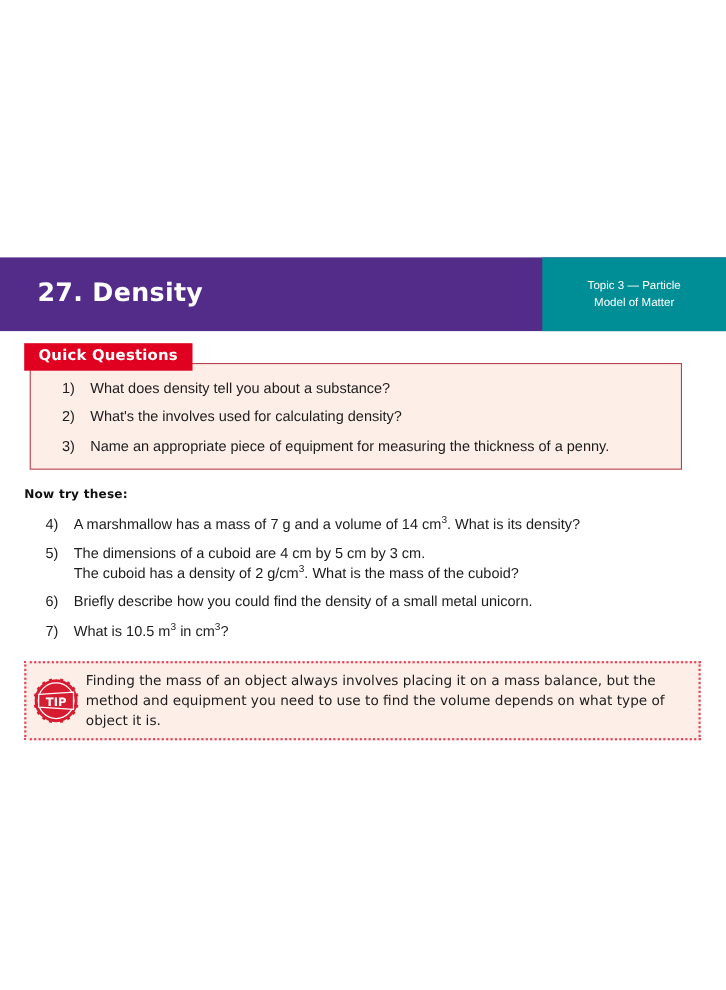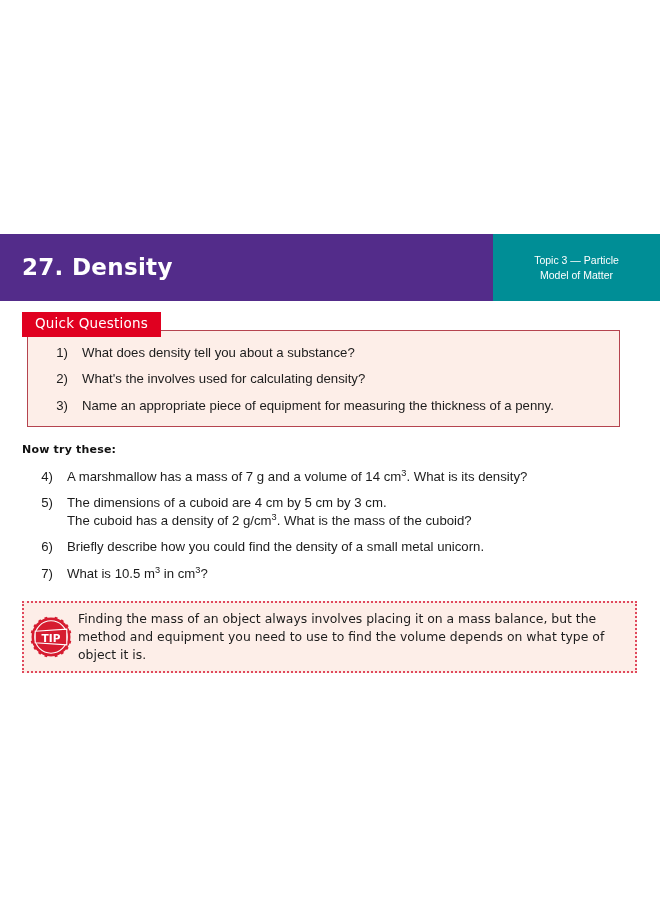--- a/index.html
+++ b/index.html
@@ -32,21 +32,21 @@
     width: 660px;
     height: 67px;
     background: #532c8a;
     display: flex;
     align-items: stretch;
   }
   .header-left {
     flex: 1 1 auto;
     display: flex;
     align-items: center;
-    padding-left: 22px;
+    padding-left: 34px;
     box-sizing: border-box;
   }
   .chapter-title {
     color: #ffffff;
     font-family: "DejaVu Sans", sans-serif;
     font-size: 23px;
     font-weight: bold;
     letter-spacing: 0.3px;
     line-height: 1;
   }
@@ -83,21 +83,21 @@
     padding: 13px 14px 12px 14px;
   }
   .qq-tab {
     position: absolute;
     left: -5px;
     top: -18px;
     background: #e00020;
     color: #ffffff;
     font-family: "DejaVu Sans", sans-serif;
     font-size: 13.5px;
-    font-weight: normal;
+    font-weight: bold;
     letter-spacing: 0.2px;
     padding: 5px 13px 6px 13px;
     line-height: 1;
     z-index: 3;
   }
 
   
   ol.qlist {
     list-style: none;
     margin: 0;

